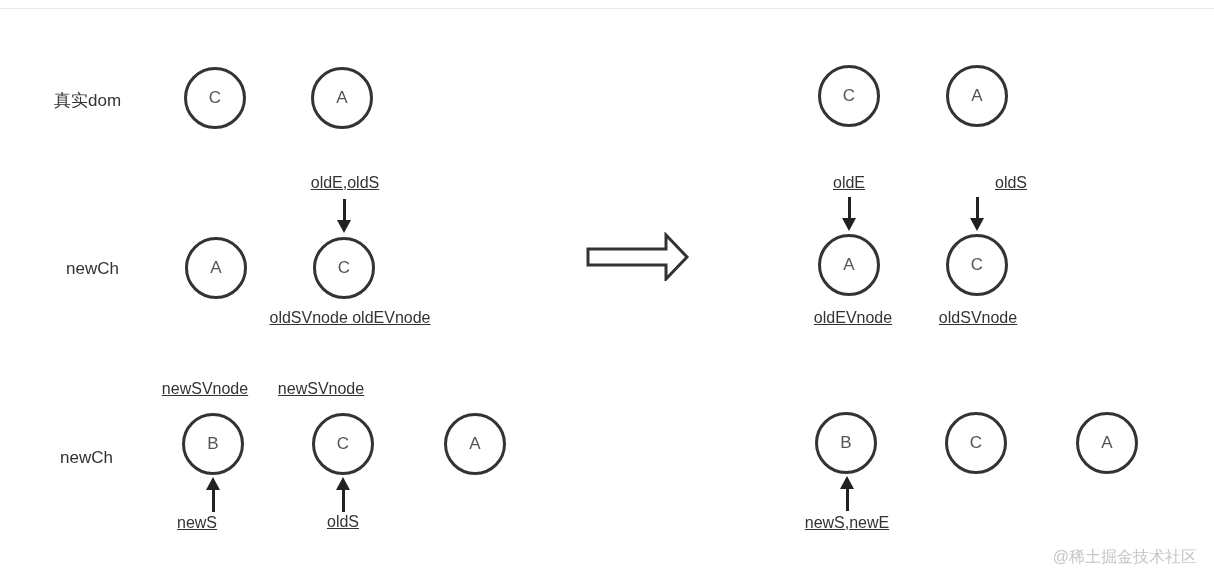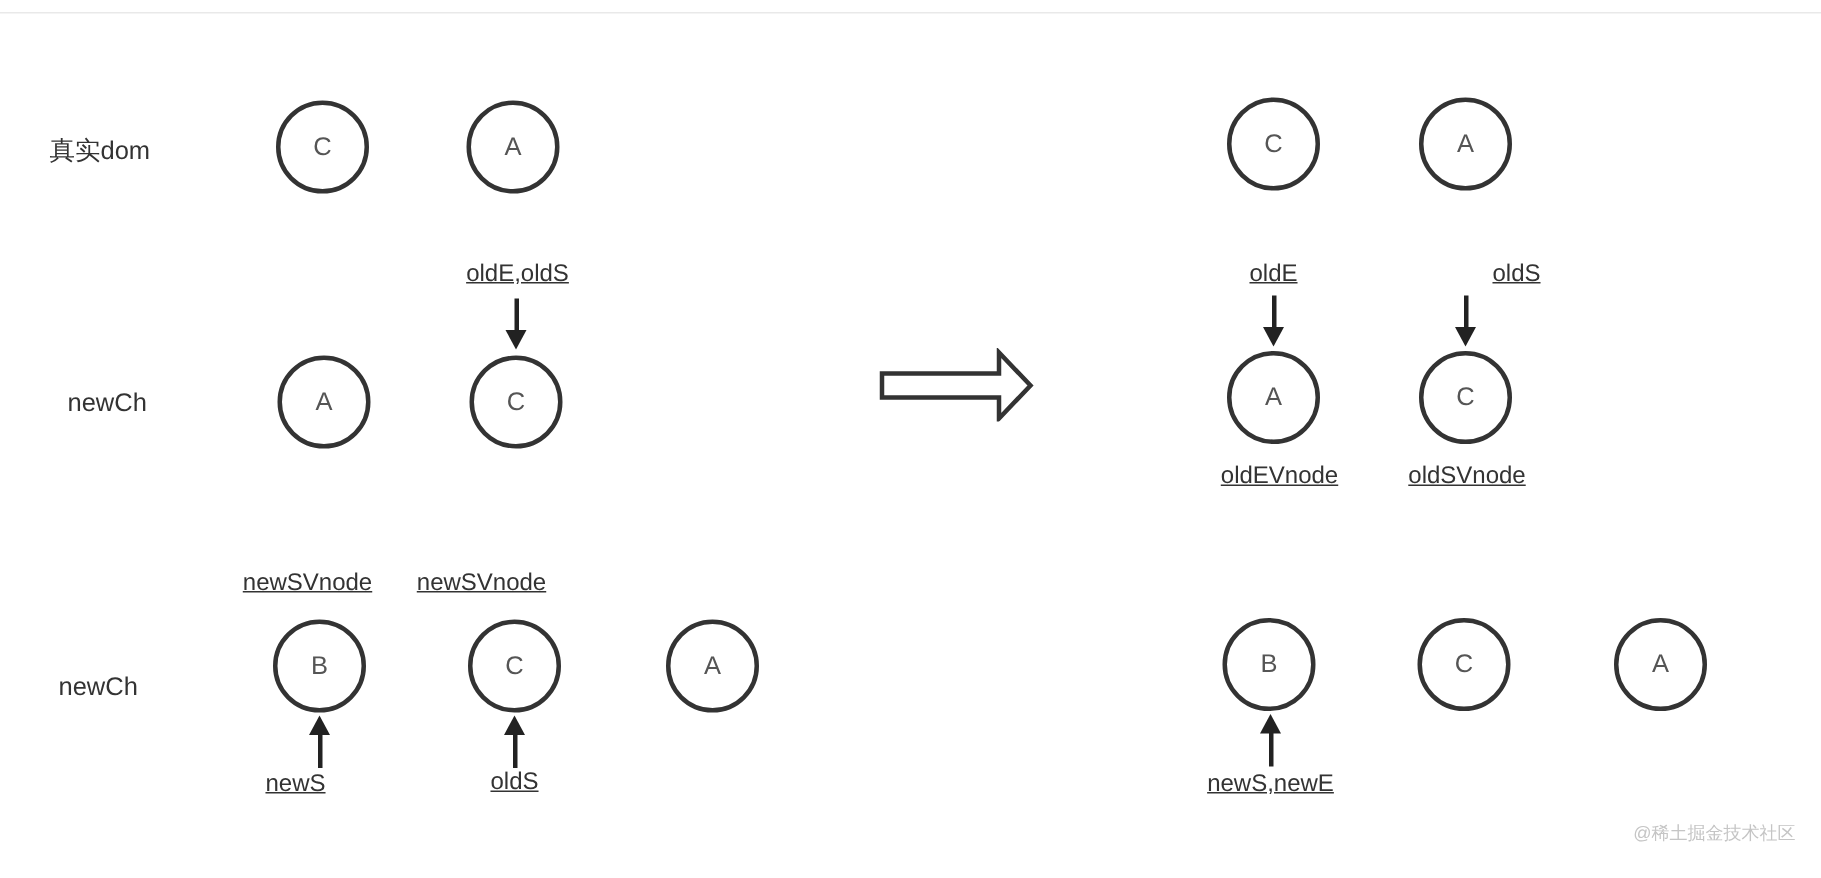--- a/index.html
+++ b/index.html
@@ -9,21 +9,21 @@
     background:#ffffff;
     font-family:"Liberation Sans","DejaVu Sans",sans-serif;
     overflow:hidden;
   }
   .topline{
     position:absolute;left:0;top:8px;width:100%;height:1px;
     background:#e9e9e9;
   }
   .row-label{
     position:absolute;
-    font-size:17px;color:#333;white-space:nowrap;
+    font-size:17px;color:#333;white-space:nowrap;margin-left:21px;
   }
   .node{
     position:absolute;
     width:62px;height:62px;box-sizing:border-box;
     border:3px solid #333;border-radius:50%;
     display:flex;align-items:center;justify-content:center;
     font-size:17px;color:#555;background:#fff;
   }
   .lbl{
     position:absolute;
@@ -36,21 +36,21 @@
     border-left:7px solid transparent;border-right:7px solid transparent;}
   .arrow.down{height:34px;}
   .arrow.down .stem{top:0;height:22px;}
   .arrow.down .head{top:21px;border-top:13px solid #222;}
   .arrow.up{height:35px;}
   .arrow.up .stem{top:11px;height:24px;}
   .arrow.up .head{top:0;border-bottom:13px solid #222;}
   .big-arrow{position:absolute;left:586px;top:232px;}
   .watermark{
     position:absolute;right:17px;top:547px;
-    font-size:12px;color:#c5c5c5;white-space:nowrap;
+    font-size:16px;color:#c5c5c5;white-space:nowrap;
   }
 </style>
 </head>
 <body>
 
 <div class="canvas">
 
   <div class="topline"></div>
 
   <div class="row-label" style="left:33px;top:89px">真实dom</div>
@@ -58,20 +58,21 @@
   <div class="node" style="left:311px;top:67px">A</div>
 
   <div class="lbl center" style="left:345px;top:174px">oldE,oldS</div>
   <div class="arrow down" style="left:337px;top:199px">
       <i class="stem"></i>
       <i class="head"></i>
     </div>
   <div class="row-label" style="left:45px;top:259px">newCh</div>
   <div class="node" style="left:185px;top:237px">A</div>
   <div class="node" style="left:313px;top:237px">C</div>
+  <div class="lbl center" style="left:350px;top:309px">oldSVnode oldEVnode</div>
 
   <div class="lbl center" style="left:205px;top:380px">newSVnode</div>
   <div class="lbl center" style="left:321px;top:380px">newSVnode</div>
   <div class="row-label" style="left:39px;top:448px">newCh</div>
   <div class="node" style="left:182px;top:413px">B</div>
   <div class="node" style="left:312px;top:413px">C</div>
   <div class="node" style="left:444px;top:413px">A</div>
   <div class="arrow up" style="left:206px;top:477px">
       <i class="stem"></i>
       <i class="head"></i>

